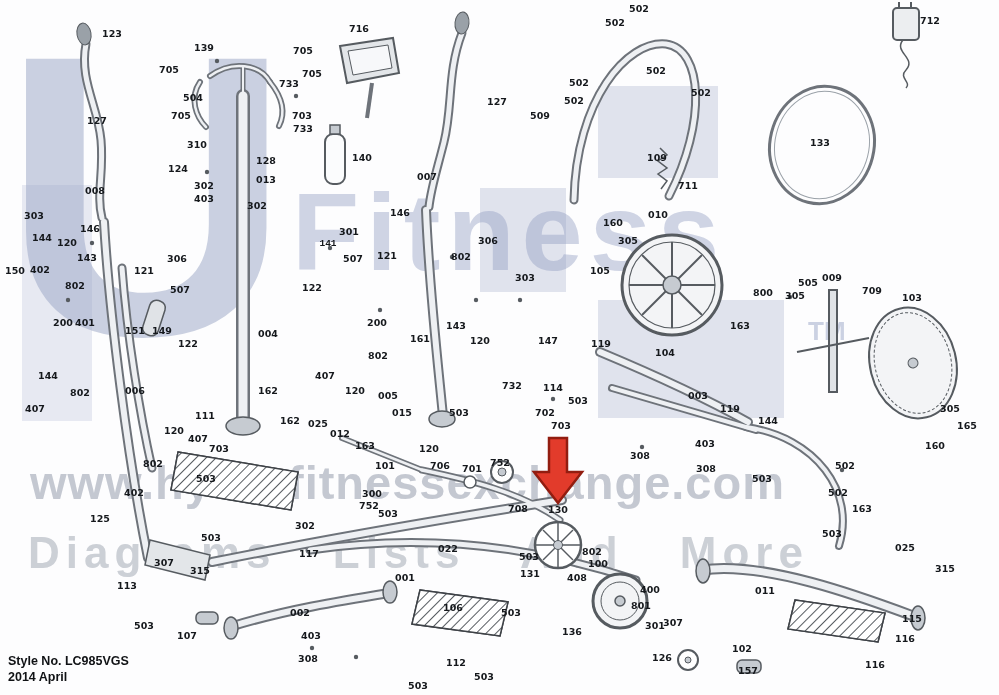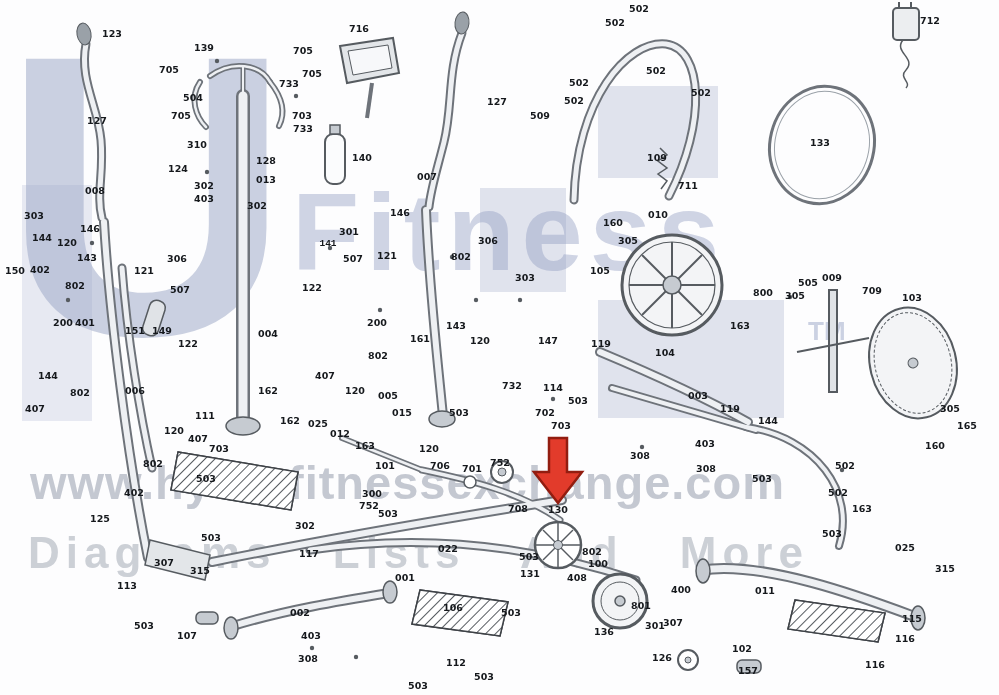--- a/index.html
+++ b/index.html
@@ -338,22 +338,22 @@
       <span class="part-label" style="left: 456px; top: 662px;">112</span>
       <span class="part-label" style="left: 484px; top: 676px;">503</span>
       <span class="part-label" style="left: 511px; top: 612px;">503</span>
       <span class="part-label" style="left: 558px; top: 509px;">130</span>
       <span class="part-label" style="left: 518px; top: 508px;">708</span>
       <span class="part-label" style="left: 577px; top: 577px;">408</span>
       <span class="part-label" style="left: 592px; top: 551px;">802</span>
       <span class="part-label" style="left: 598px; top: 563px;">100</span>
       <span class="part-label" style="left: 530px; top: 573px;">131</span>
       <span class="part-label" style="left: 529px; top: 556px;">503</span>
-      <span class="part-label" style="left: 604px; top: 631px;">136</span>
-      <span class="part-label" style="left: 681px; top: 589px;">400</span>
+      <span class="part-label" style="left: 572px; top: 631px;">136</span>
+      <span class="part-label" style="left: 650px; top: 589px;">400</span>
       <span class="part-label" style="left: 641px; top: 605px;">801</span>
       <span class="part-label" style="left: 655px; top: 625px;">301</span>
       <span class="part-label" style="left: 673px; top: 622px;">307</span>
       <span class="part-label" style="left: 742px; top: 648px;">102</span>
       <span class="part-label" style="left: 662px; top: 657px;">126</span>
       <span class="part-label" style="left: 748px; top: 670px;">157</span>
       <span class="part-label" style="left: 875px; top: 664px;">116</span>
       <span class="part-label" style="left: 905px; top: 638px;">116</span>
       <span class="part-label" style="left: 912px; top: 618px;">115</span>
       <span class="part-label" style="left: 765px; top: 590px;">011</span>
@@ -395,14 +395,18 @@
       <span class="part-label" style="left: 945px; top: 568px;">315</span>
       <span class="part-label" style="left: 935px; top: 445px;">160</span>
       <span class="part-label" style="left: 950px; top: 408px;">305</span>
       <span class="part-label" style="left: 967px; top: 425px;">165</span>
     </div>
 
   <svg class="layer arrow-layer" viewBox="0 0 999 695">
     <polygon points="549,438 567,438 567,472 582,472 558,503 534,472 549,472" fill="#e23b2b" stroke="#921d10" stroke-width="2.5"></polygon>
   </svg>
 
+  <div class="caption">
+    <div>Style No. LC985VGS</div>
+    <div>2014 April</div>
+  </div>
 
 </div>
 
 </body></html>

